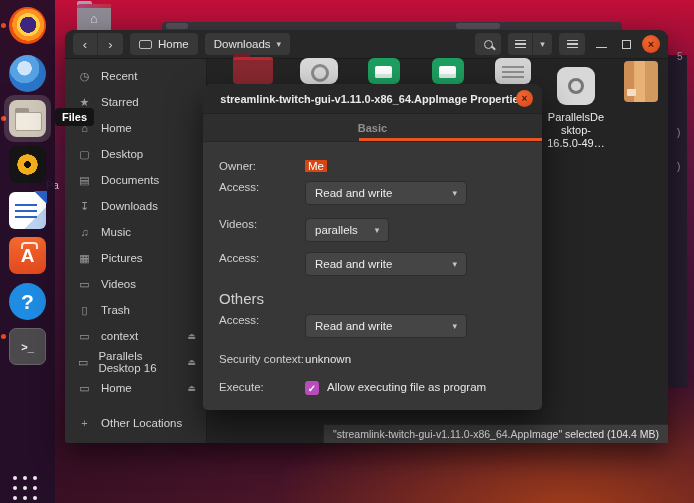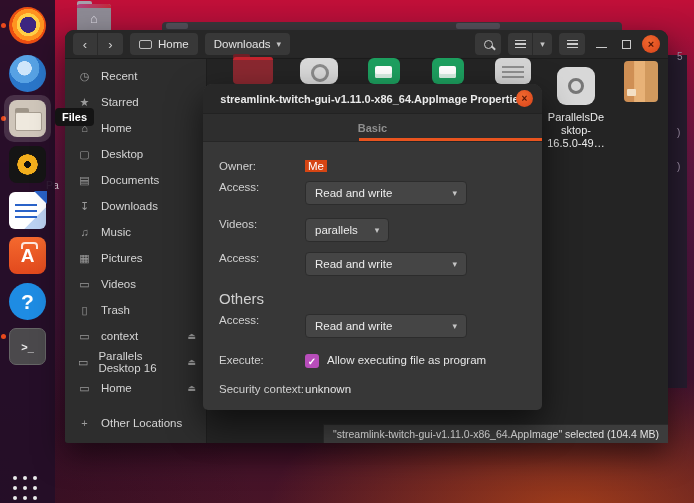--- a/index.html
+++ b/index.html
@@ -339,25 +339,25 @@
       <div class="row" style="margin-top:14px;">
         <span class="sect">Others</span>
       </div>
       <div class="row" style="margin-top:7px;">
         <span class="lbl">Access:</span>
         <div class="dd dd-wide">
           <span>Read and write</span>
           <span class="caret">▾</span>
         </div>
       </div>
+      <div class="row" style="margin-top:15px;">
+        <span class="lbl">Security context:</span>
+        <span class="val">unknown</span>
+      </div>
       <div class="row" style="margin-top:16px;">
         <span class="lbl">Execute:</span>
         <span class="chk">✓</span>
         <span class="chk-lbl">Allow executing file as program</span>
       </div>
-      <div class="row" style="margin-top:15px;">
-        <span class="lbl">Security context:</span>
-        <span class="val">unknown</span>
-      </div>
     </div>
   </div>
 
 </div>
 
 </body></html>

